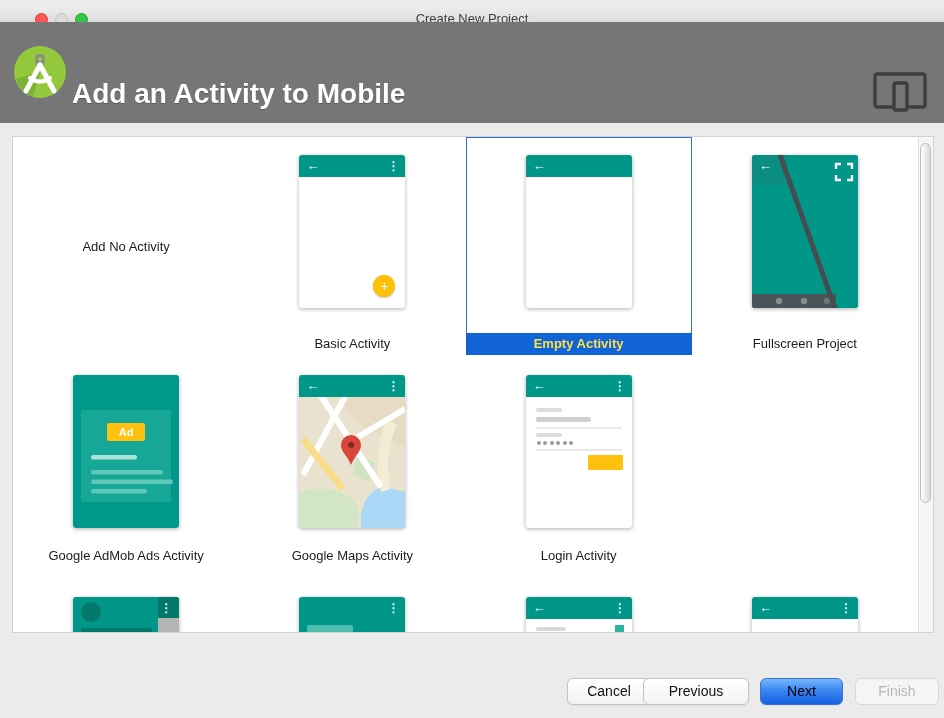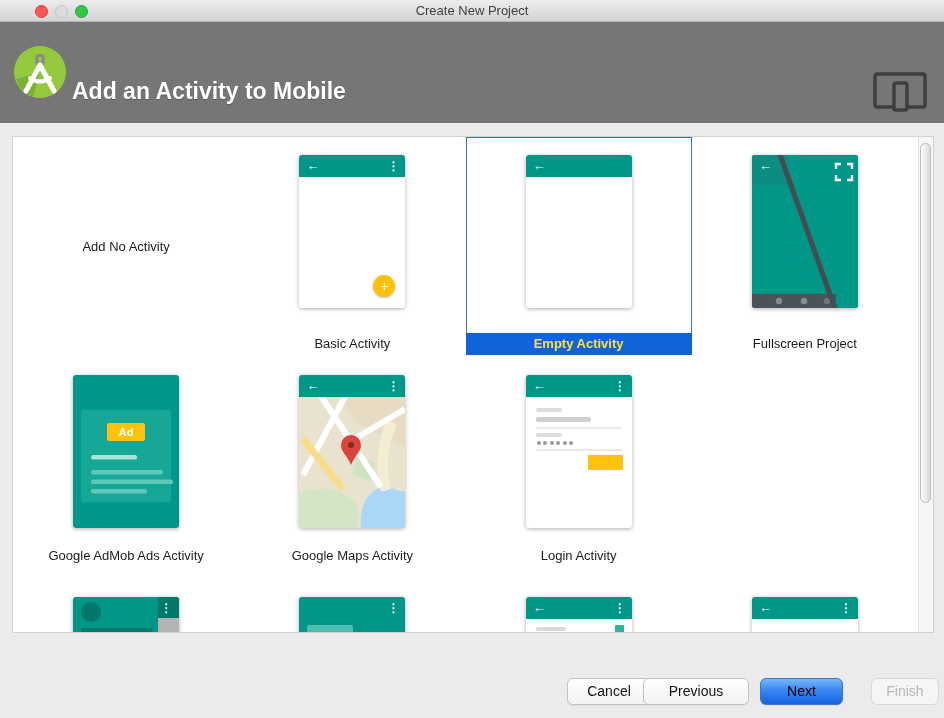--- a/index.html
+++ b/index.html
@@ -3,39 +3,39 @@
 <meta charset="utf-8">
 <style>
   * { margin:0; padding:0; box-sizing:border-box; }
   html,body { background:#444; }
   .window {
     position:relative; width:944px; height:718px; overflow:hidden;
     font-family:"Liberation Sans", sans-serif; background:#ebebeb;
   }
   
   .titlebar {
-    position:absolute; top:0; left:0; width:944px; height:22px;
+    position:absolute; top:8px; left:0; width:944px; height:22px;
     background:linear-gradient(#ececec,#d4d4d4);
     border-bottom:1px solid #b6b6b6;
   }
   .titlebar-title {
     position:absolute; top:0; left:0; right:0; height:22px; line-height:22px;
     text-align:center; font-size:13px; color:#404040;
   }
   .tl { position:absolute; top:4.5px; width:13px; height:13px; border-radius:50%; }
   .tl-close { left:35px; background:#fc5753; border:1px solid #dd3b36; }
   .tl-min   { left:55px; background:#dcdcdc; border:1px solid #c3c3c3; }
   .tl-zoom  { left:75px; background:#33c748; border:1px solid #27a52f; }
   
   .header {
     position:absolute; top:22px; left:0; width:944px; height:101px; background:#767676;
   }
   .logo { position:absolute; left:13px; top:23px; width:54px; height:54px; }
   .header-title {
-    position:absolute; left:72px; top:56px; color:#fff; font-size:23px; font-weight:bold;
+    position:absolute; left:72px; top:56px; color:#fff; font-size:28px; font-weight:bold;
     text-shadow:0 1px 1px rgba(0,0,0,0.25);
   }
   .devices-icon { position:absolute; left:873px; top:50px; width:56px; height:40px; }
   
   .panel {
     position:absolute; left:12px; top:136px; width:922px; height:497px;
     background:#fff; border:1px solid #d2d2d2;
   }
   .grid { position:absolute; left:0; top:0; right:15px; bottom:0; overflow:hidden; }
   .row { display:grid; grid-template-columns:repeat(4,1fr); }
@@ -116,21 +116,21 @@
     background:linear-gradient(#ffffff,#f3f3f3); border:1px solid #c2c2c2;
     box-shadow:0 1px 1px rgba(0,0,0,0.06); cursor:default;
   }
   .btn-cancel   { right:309px; width:84px; }
   .btn-previous { right:211px; width:106px; }
   .btn-next {
     right:117px; width:83px; color:#000;
     background:linear-gradient(#76b7fb 0%,#3c86f2 45%,#1263e2 100%);
     border:1px solid #3a74ce;
   }
-  .btn-finish { right:21px; width:68px; background:#f5f5f5; border:1px solid #d8d8d8; color:#b7b7b7; box-shadow:none; }
+  .btn-finish { right:21px; width:84px; background:#f5f5f5; border:1px solid #d8d8d8; color:#b7b7b7; box-shadow:none; }
 </style>
 </head>
 <body>
 
 <div class="window">
 
   <div class="titlebar">
     <div class="titlebar-title">Create New Project</div>
     <span class="tl tl-close"></span>
     <span class="tl tl-min"></span>

